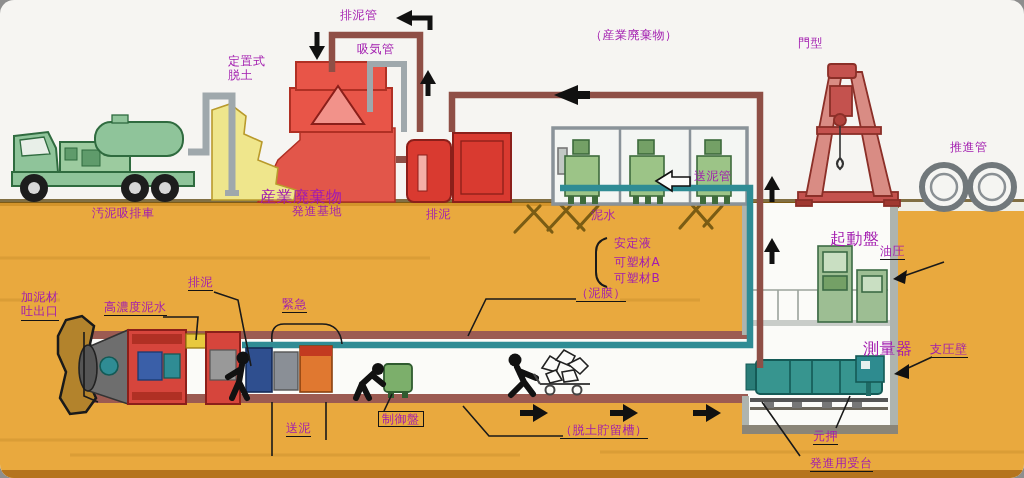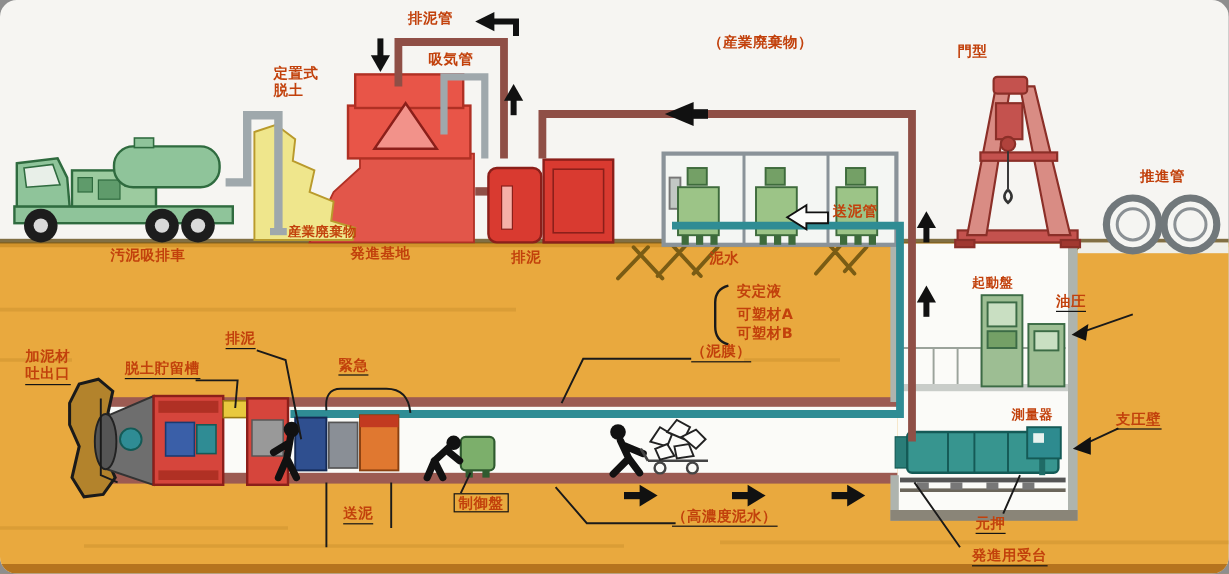--- a/index.html
+++ b/index.html
@@ -4,24 +4,24 @@
 <style>
   html,body { margin:0; padding:0; background:#8e8e8e; }
   #wrap { position:relative; width:1024px; height:478px; background:#8e8e8e; }
   #stage {
     position:absolute; inset:0; width:1024px; height:478px;
     background:#f6f5f2; border-radius:14px; overflow:hidden;
     font-family:"DejaVu Sans", sans-serif;
   }
   #scene { position:absolute; left:0; top:0; }
   .lbl {
-    position:absolute; font-weight:bold; font-size:12px; color:#c2410c;
+    position:absolute; font-weight:normal; font-size:12px; color:#a21caf;
     white-space:pre-line; letter-spacing:0.5px; line-height:1.2; z-index:5;
   }
-  .sm { font-size:11px; }
+  .sm { font-size:16px;padding-left:20px; }
   .u  { border-bottom:1.6px solid #141414; padding-bottom:1px; }
   .boxed { border:1.6px solid #141414; padding:0 3px;text-align:center; }
 </style>
 </head>
 <body>
 
 <div id="wrap">
 <div id="stage">
 
 <svg id="scene" width="1024" height="478" viewBox="0 0 1024 478">
@@ -310,26 +310,26 @@
 <div class="lbl" style="left:292px;top:204px">発進基地</div>
 <div class="lbl" style="left:426px;top:207px">排泥</div>
 <div class="lbl" style="left:591px;top:208px">泥水</div>
 <div class="lbl" style="left:694px;top:169px">送泥管</div>
 <div class="lbl" style="left:614px;top:236px">安定液</div>
 <div class="lbl" style="left:614px;top:255px">可塑材A</div>
 <div class="lbl" style="left:614px;top:271px">可塑材B</div>
 <div class="lbl u" style="left:576px;top:286px">（泥膜）</div>
 <div class="lbl u" style="left:21px;top:290px">加泥材
 吐出口</div>
-<div class="lbl u" style="left:104px;top:300px">脱土貯留槽</div>
+<div class="lbl u" style="left:104px;top:300px">高濃度泥水</div>
 <div class="lbl u" style="left:188px;top:275px">排泥</div>
 <div class="lbl u" style="left:282px;top:297px">緊急</div>
 <div class="lbl u" style="left:286px;top:421px">送泥</div>
 <div class="lbl boxed" style="left:378px;top:411px">制御盤</div>
-<div class="lbl u" style="left:560px;top:423px">（高濃度泥水）</div>
+<div class="lbl u" style="left:560px;top:423px">（脱土貯留槽）</div>
 <div class="lbl sm" style="left:810px;top:229px">起動盤</div>
 <div class="lbl u" style="left:880px;top:244px">油圧</div>
 <div class="lbl sm" style="left:843px;top:339px">測量器</div>
 <div class="lbl u" style="left:930px;top:342px">支圧壁</div>
 <div class="lbl u" style="left:813px;top:429px">元押</div>
 <div class="lbl u" style="left:810px;top:456px">発進用受台</div>
 
 </div>
 </div>
 

